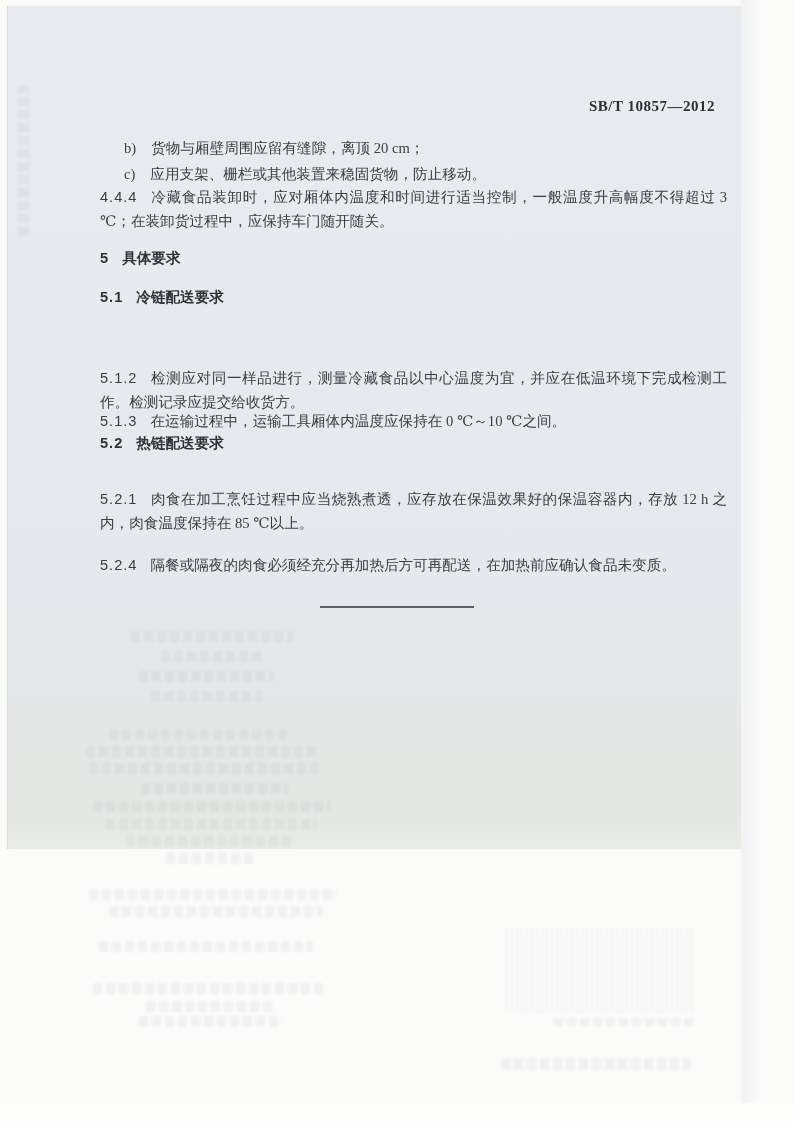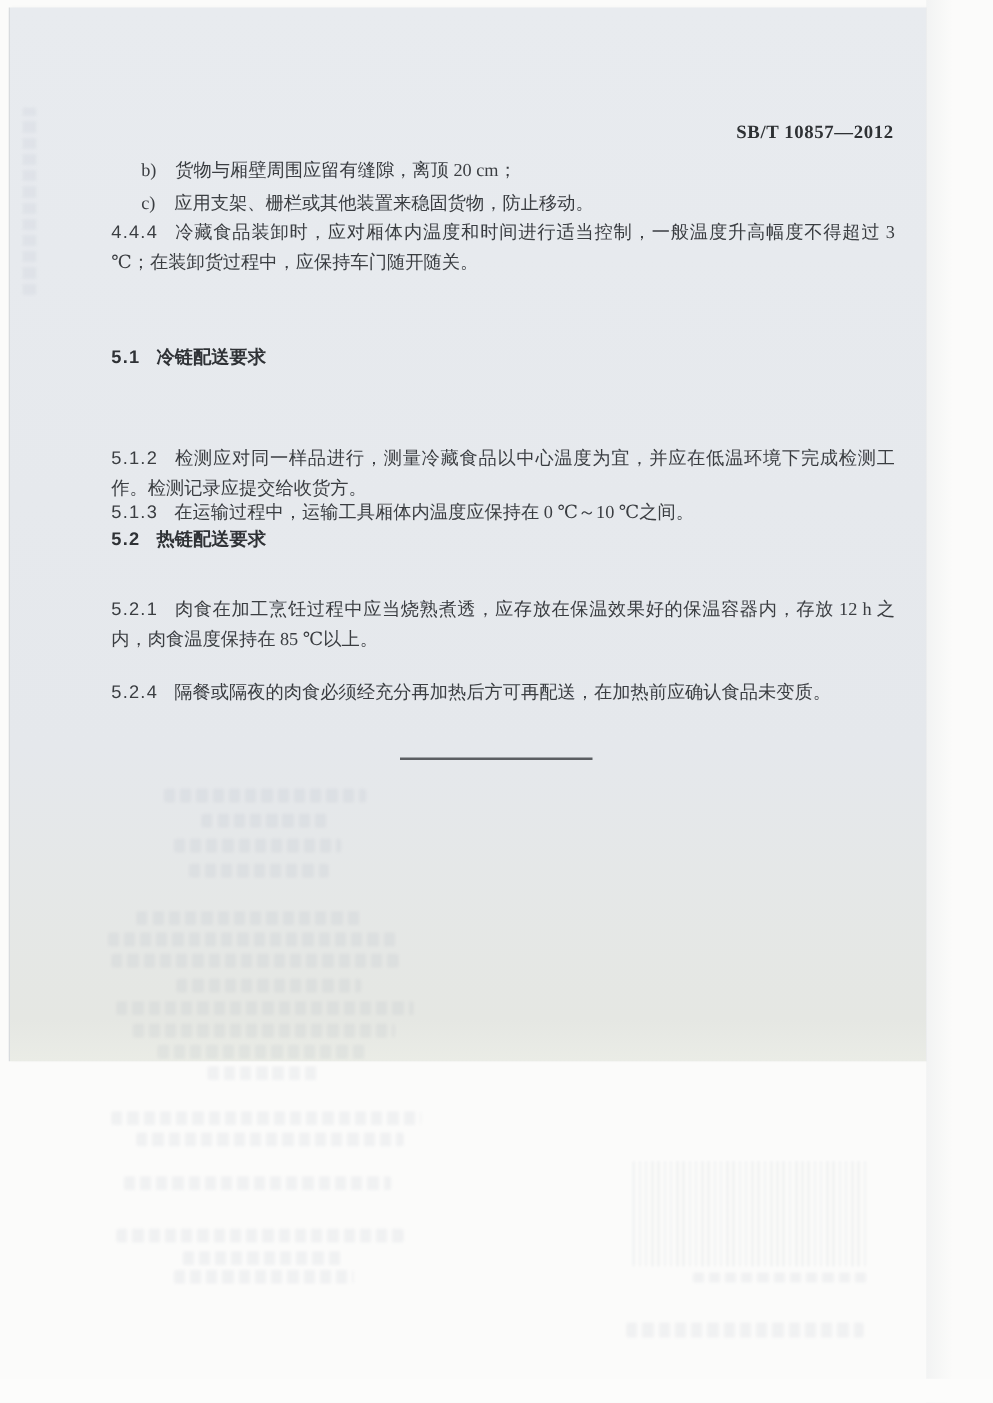--- a/index.html
+++ b/index.html
@@ -27,21 +27,21 @@
     background:#fcfcfb;
   }
   
   .hdr{
     position:absolute;top:92px;right:26px;
     font-family:"Liberation Serif","DejaVu Serif",serif;
     font-weight:bold;font-size:15px;color:#2e3134;letter-spacing:.5px;
   }
   .clause,.subitem,.h{
     position:absolute;left:80px;width:627px;
-    margin:1px;font-size:14.6px;line-height:23.5px;color:#3a3d41;
+    margin:12px;font-size:14.6px;line-height:23.5px;color:#3a3d41;
     text-align:justify;
   }
   .clause .num{font-family:"Liberation Sans","DejaVu Sans",sans-serif;letter-spacing:1px;margin-right:13px;}
   .subitem{left:104px;width:603px;text-align:left;}
   .subitem .marker{font-family:"Liberation Serif","DejaVu Serif",serif;margin-right:15px;}
   .h{
     font-family:"Liberation Sans","DejaVu Sans",sans-serif;
     font-weight:bold;font-size:14.6px;color:#2f3236;text-align:left;
   }
   .h .num{margin-right:13px;letter-spacing:1px;}
@@ -77,20 +77,23 @@
     <span class="marker">b)</span><span>货物与厢壁周围应留有缝隙，离顶 20 cm；</span>
   </p>
   <p class="subitem" style="top:145px">
     <span class="marker">c)</span><span>应用支架、栅栏或其他装置来稳固货物，防止移动。</span>
   </p>
 
   <p class="clause" style="top:168px">
     <span class="num">4.4.4</span><span>冷藏食品装卸时，应对厢体内温度和时间进行适当控制，一般温度升高幅度不得超过 3 ℃；在装卸货过程中，应保持车门随开随关。</span>
   </p>
 
+  <h2 class="h" style="top:229px">
+    <span class="num">5</span><span>具体要求</span>
+  </h2>
 
   <h3 class="h" style="top:268px">
     <span class="num">5.1</span><span>冷链配送要求</span>
   </h3>
 
   <p class="clause" style="top:349px">
     <span class="num">5.1.2</span><span>检测应对同一样品进行，测量冷藏食品以中心温度为宜，并应在低温环境下完成检测工作。检测记录应提交给收货方。</span>
   </p>
   <p class="clause" style="top:392px">
     <span class="num">5.1.3</span><span>在运输过程中，运输工具厢体内温度应保持在 0 ℃～10 ℃之间。</span>

